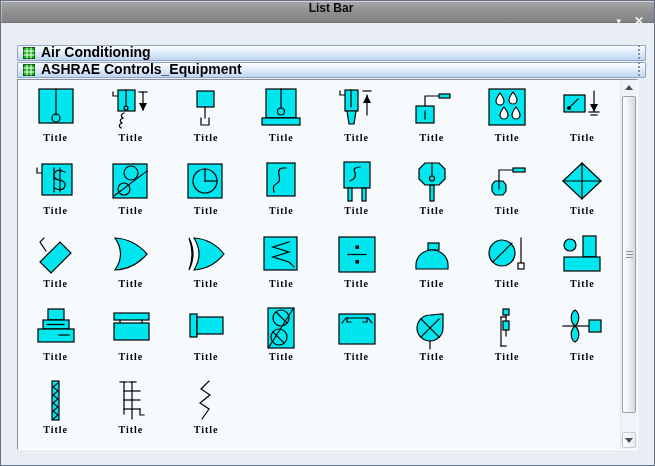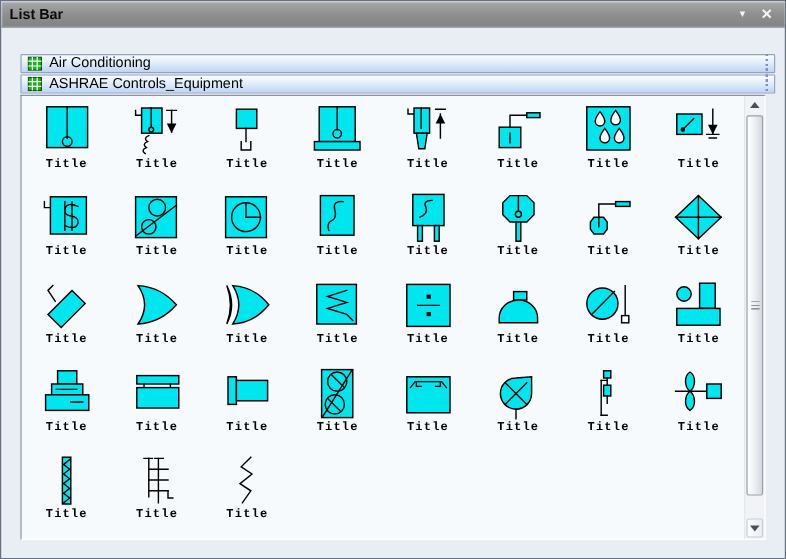--- a/index.html
+++ b/index.html
@@ -13,21 +13,21 @@
     background: #E9EDF4;
     overflow: hidden;
   }
 
   
   .titlebar {
     position: absolute; left:0; right:0; top:0; height:22px;
     background: linear-gradient(to bottom, #A8A8A8 0%, #8E8E8E 55%, #848484 100%);
     box-shadow: inset 0 1px 0 rgba(255,255,255,.5), inset 1px 0 0 rgba(255,255,255,.35);
     border-bottom: 1px solid #70757c;
-    display: flex; align-items: center;
+    display: flex; align-items: center; flex-direction: column;
   }
   .titlebar .title {
     padding-left: 7px;
     font-size: 12px; font-weight: bold; color: #0b0b0b;
   }
   .titlebar .controls {
     margin-left: auto; display: flex; align-items: center;
     gap: 13px; padding-right: 10px;
   }
   .tb-icon { color: #f4f4f4; cursor: default; line-height: 1; }
@@ -35,22 +35,23 @@
   .tb-close { font-size: 12px; font-weight: bold; }
 
   
   .hdr {
     position: absolute; left: 16px; right: 8px; height: 16px;
     border: 1px solid #93A5C4;
     border-radius: 1px;
     background: linear-gradient(to bottom, #FBFDFF 0%, #E2EDFB 45%, #BFD5F1 100%);
     display: flex; align-items: center; gap: 6px;
     padding: 0 5px;
-    font-size: 12px; color: #000;
+    font-size: 14px; color: #000;
     cursor: default;
+    font-weight: bold;
   }
   .hdr-1 { top: 44px; }
   .hdr-2 { top: 61px; text-align: center; }
   .hdr-label { white-space: nowrap; transform: translateY(-1px); }
   .hdr-dots {
     margin-left: auto; width: 2px; height: 16px;
     background: repeating-linear-gradient(to bottom, #7E90B6 0 2px, rgba(0,0,0,0) 2px 4px);
   }
   .stencil-ic { display:block; }
 
@@ -69,21 +70,21 @@
     grid-template-columns: repeat(8, 1fr);
     grid-auto-rows: 73px;
     padding-top: 3px;
     overflow: hidden;
   }
   .cell { text-align: center; padding-top: 4px; cursor: default; }
   .glyph { width: 44px; height: 44px; margin: 0 auto; }
   .glyph svg { display: block; }
   .cell-label {
     margin-top: 1px;
-    font-family: Liberation Mono, monospace;
+    font-family: Liberation Serif, serif;
     font-size: 10px; font-weight: bold; letter-spacing: 1px;
     color: #000;
   }
 
   
   .scrollbar {
     position: absolute; right: 0; top: 0; bottom: 0; width: 17px;
     background: #F1F3F6;
     border-left: 1px solid #E3E6EB;
     display: flex; flex-direction: column;

